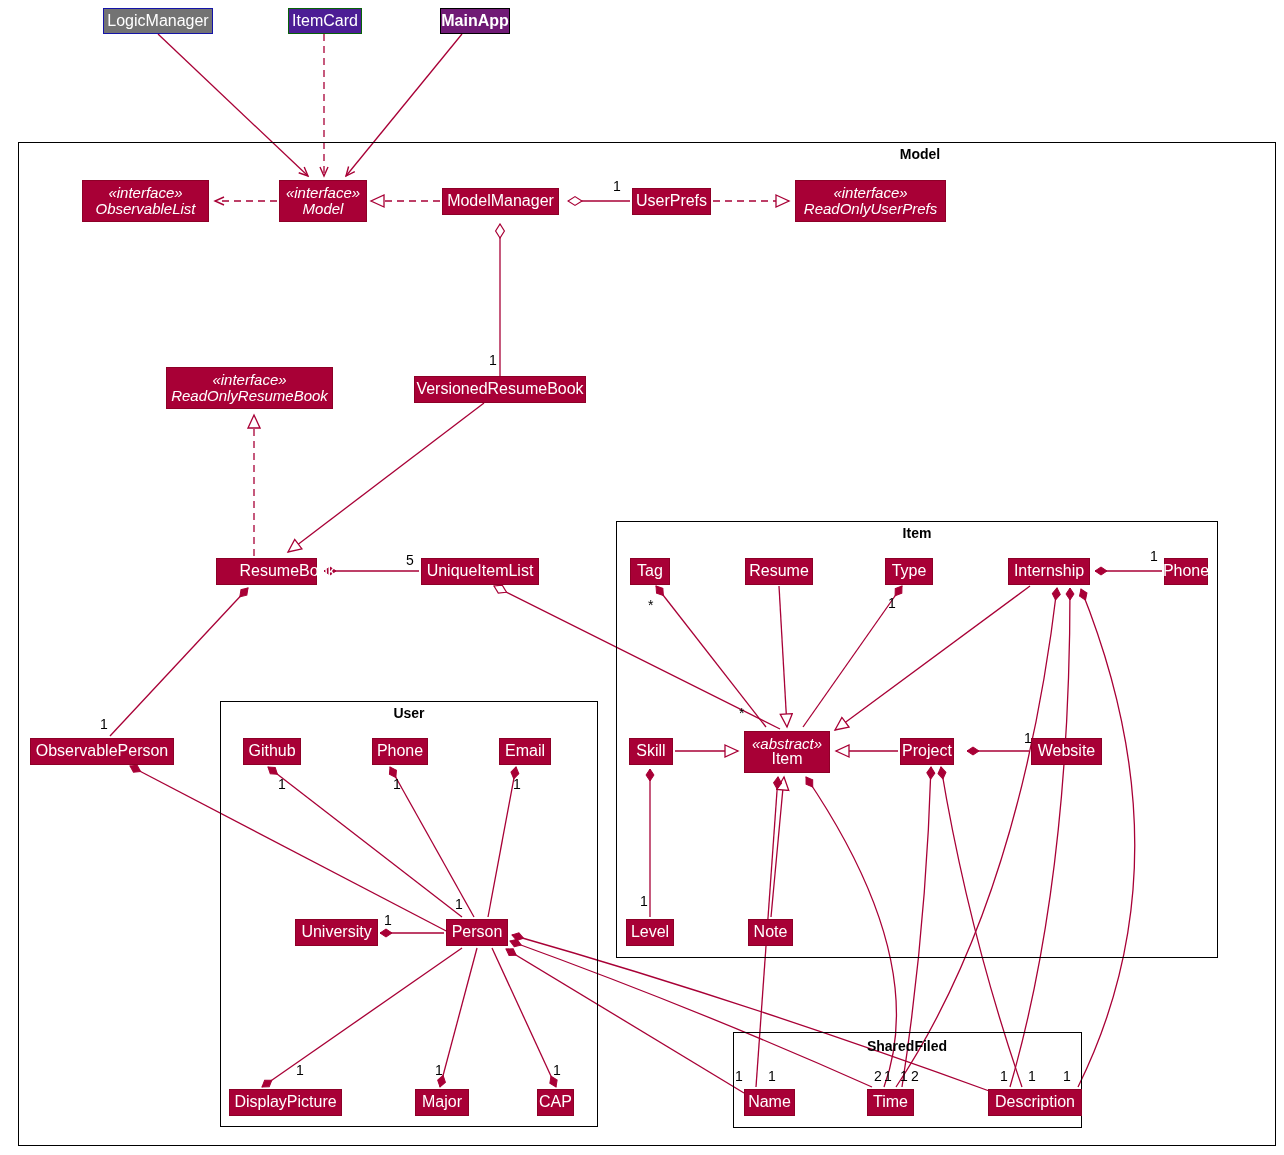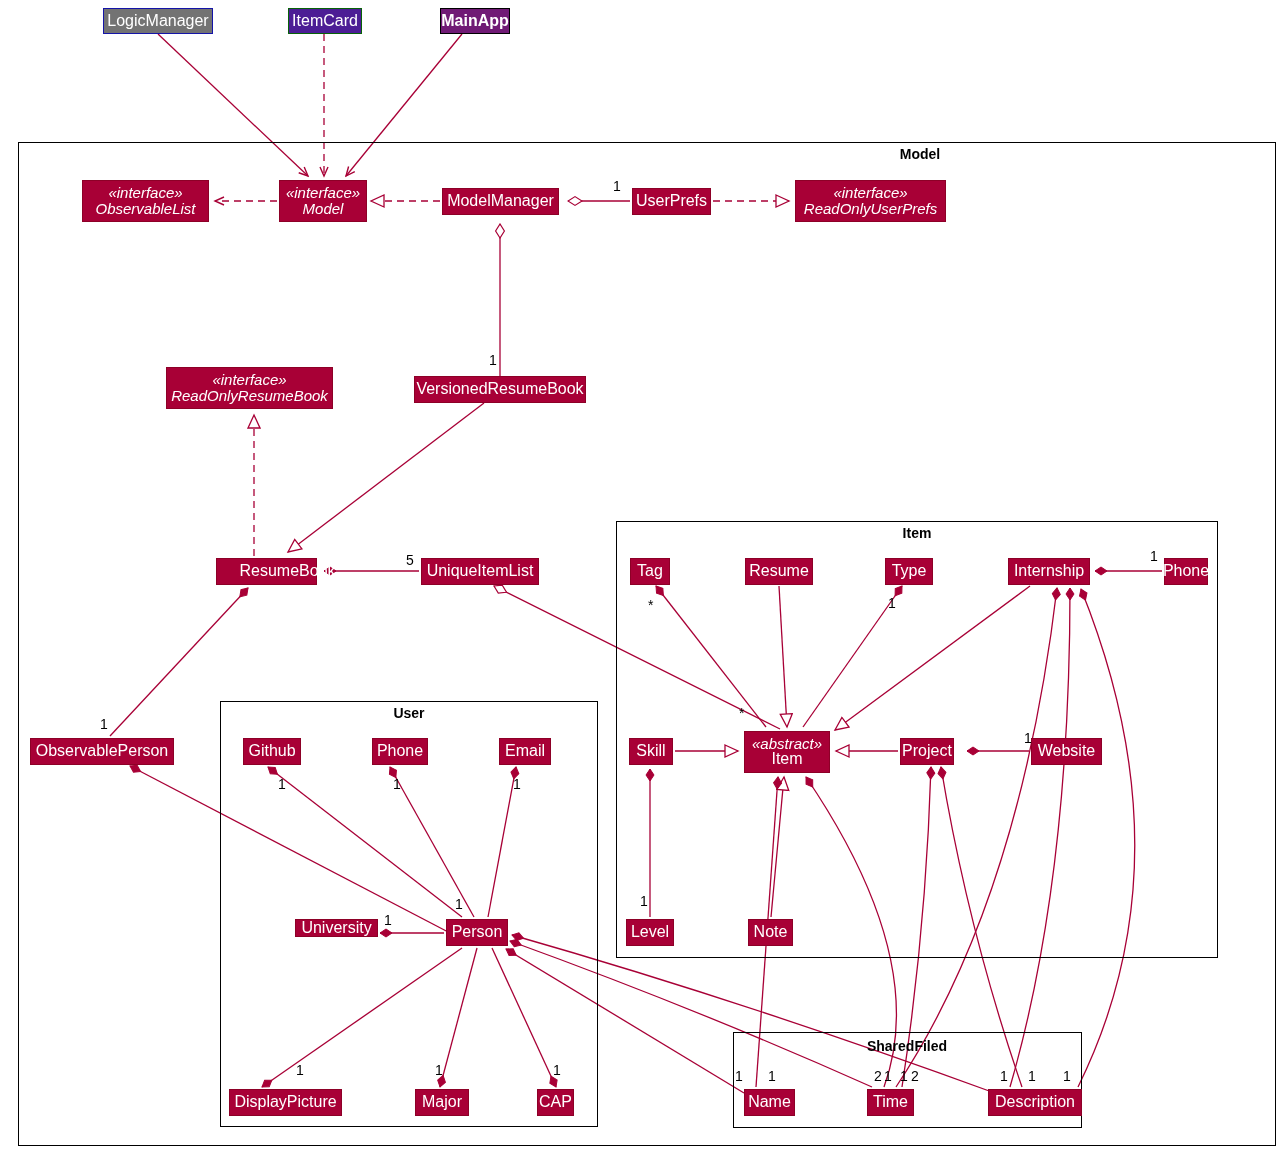--- a/index.html
+++ b/index.html
@@ -212,21 +212,21 @@
 
   <div class="cls" style="left:243px;top:738px;width:58px;height:27px;">
     <span>Github</span>
   </div>
   <div class="cls" style="left:372px;top:738px;width:56px;height:27px;">
     <span>Phone</span>
   </div>
   <div class="cls" style="left:499px;top:738px;width:52px;height:27px;">
     <span>Email</span>
   </div>
-  <div class="cls" style="left:295px;top:919px;width:83px;height:18px;">
+  <div class="cls" style="left:295px;top:919px;width:83px;height:27px;">
     <span>University</span>
   </div>
   <div class="cls" style="left:446px;top:919px;width:62px;height:27px;align-items:center;">
     <span>Person</span>
   </div>
   <div class="cls" style="left:229px;top:1089px;width:113px;height:27px;">
     <span>DisplayPicture</span>
   </div>
   <div class="cls" style="left:415px;top:1089px;width:54px;height:27px;">
     <span>Major</span>

